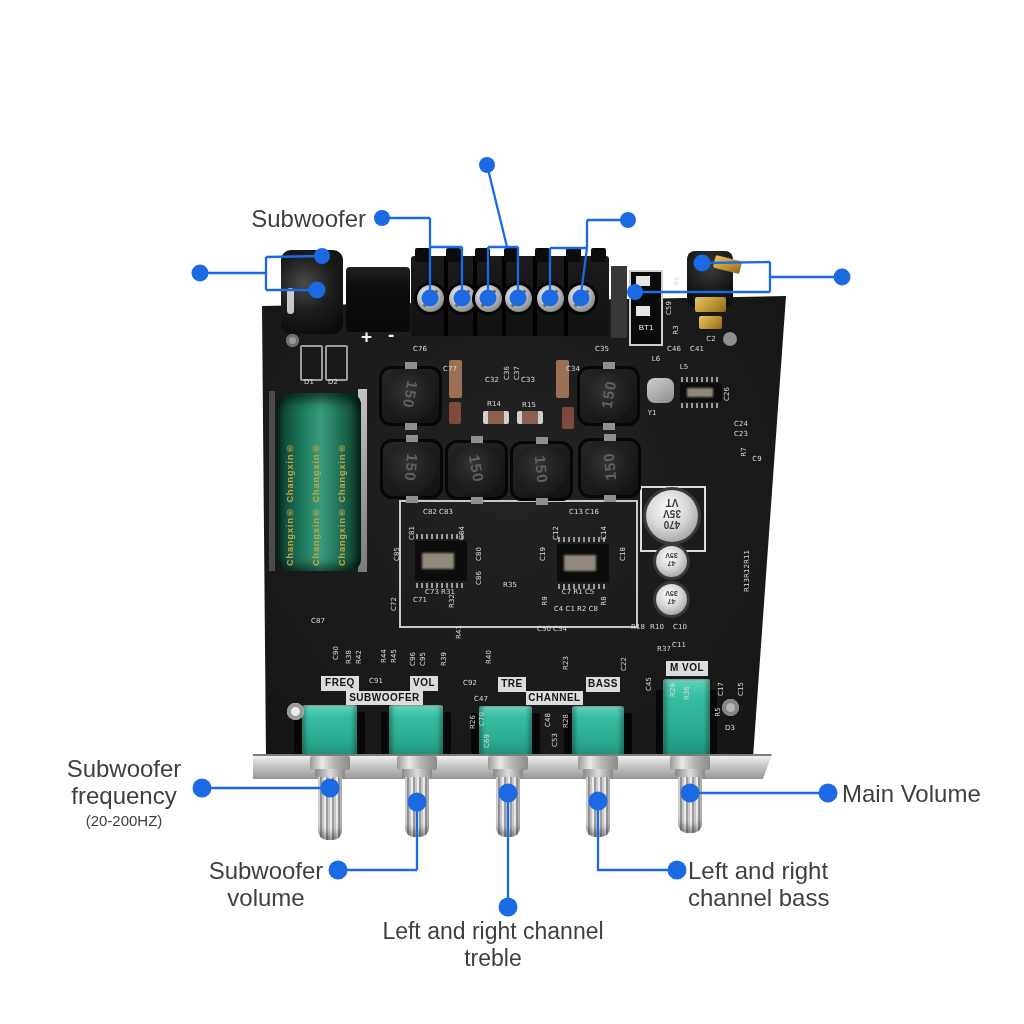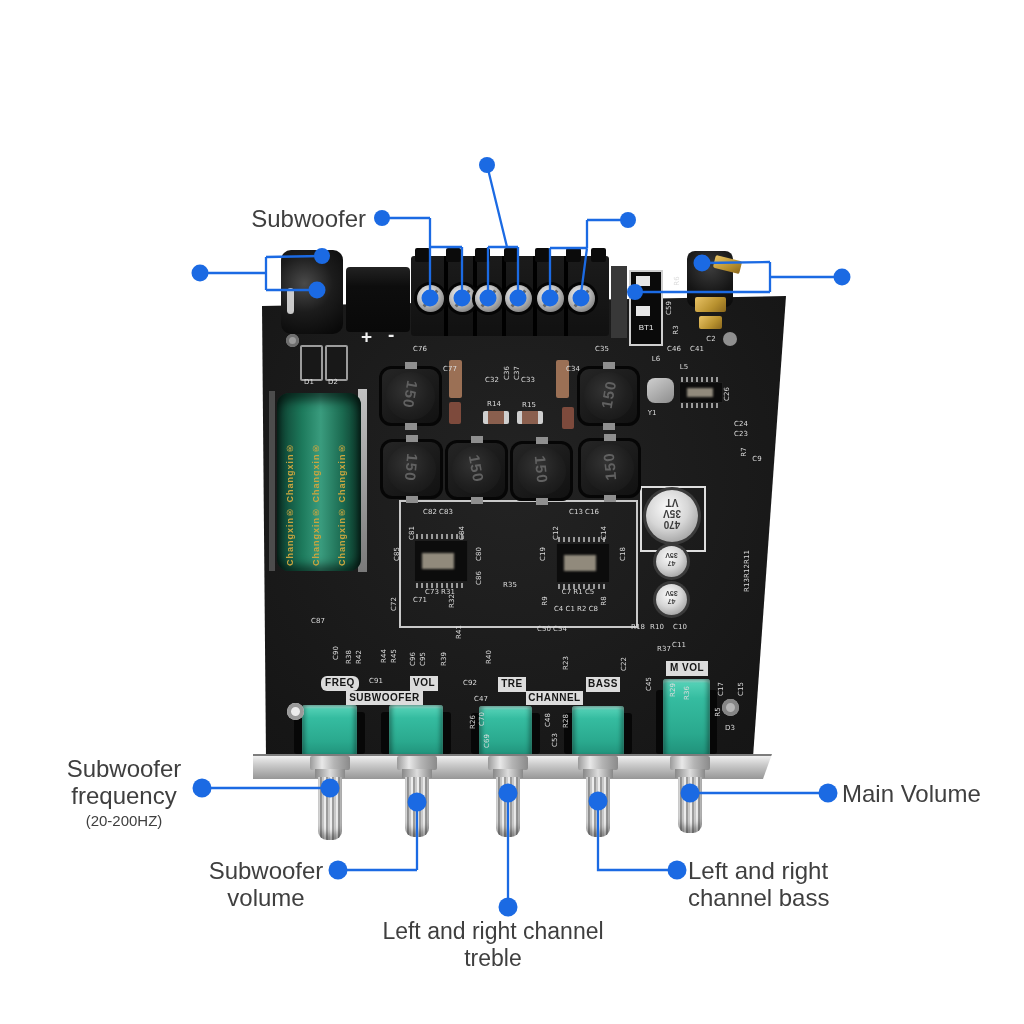--- a/index.html
+++ b/index.html
@@ -287,21 +287,21 @@
       <span class="ref v" style="left: 548px; top: 720px;">C48</span>
       <span class="ref v" style="left: 555px; top: 740px;">C53</span>
       <span class="ref v" style="left: 566px; top: 721px;">R28</span>
       <span class="ref v" style="left: 721px; top: 689px;">C17</span>
       <span class="ref v" style="left: 741px; top: 689px;">C15</span>
       <span class="ref v" style="left: 718px; top: 712px;">R5</span>
       <span class="ref" style="left: 730px; top: 728px;">D3</span>
       <span class="ref" style="left: 318px; top: 577px; margin-top: 44px;">C87</span>
     </div>
 
-  <div class="silk" style="left:321px;top:676px;width:38px;height:15px;border-radius:6px;">FREQ</div>
+  <div class="silk" style="left:321px;top:676px;width:38px;height:15px;">FREQ</div>
   <div class="silk" style="left:346px;top:691px;width:77px;height:14px;">SUBWOOFER</div>
   <div class="silk" style="left:410px;top:676px;width:28px;height:15px;">VOL</div>
   <div class="silk" style="left:498px;top:677px;width:28px;height:15px;">TRE</div>
   <div class="silk" style="left:526px;top:691px;width:57px;height:14px;">CHANNEL</div>
   <div class="silk" style="left:586px;top:677px;width:34px;height:15px;">BASS</div>
   <div class="silk" style="left:666px;top:661px;width:42px;height:15px;">M VOL</div>
 
   <div class="potwing" style="left:294px;top:712px;width:71px;height:42px;"></div>
   <div class="potwing" style="left:381px;top:712px;width:70px;height:42px;"></div>
   <div class="potwing" style="left:471px;top:713px;width:69px;height:41px;"></div>

